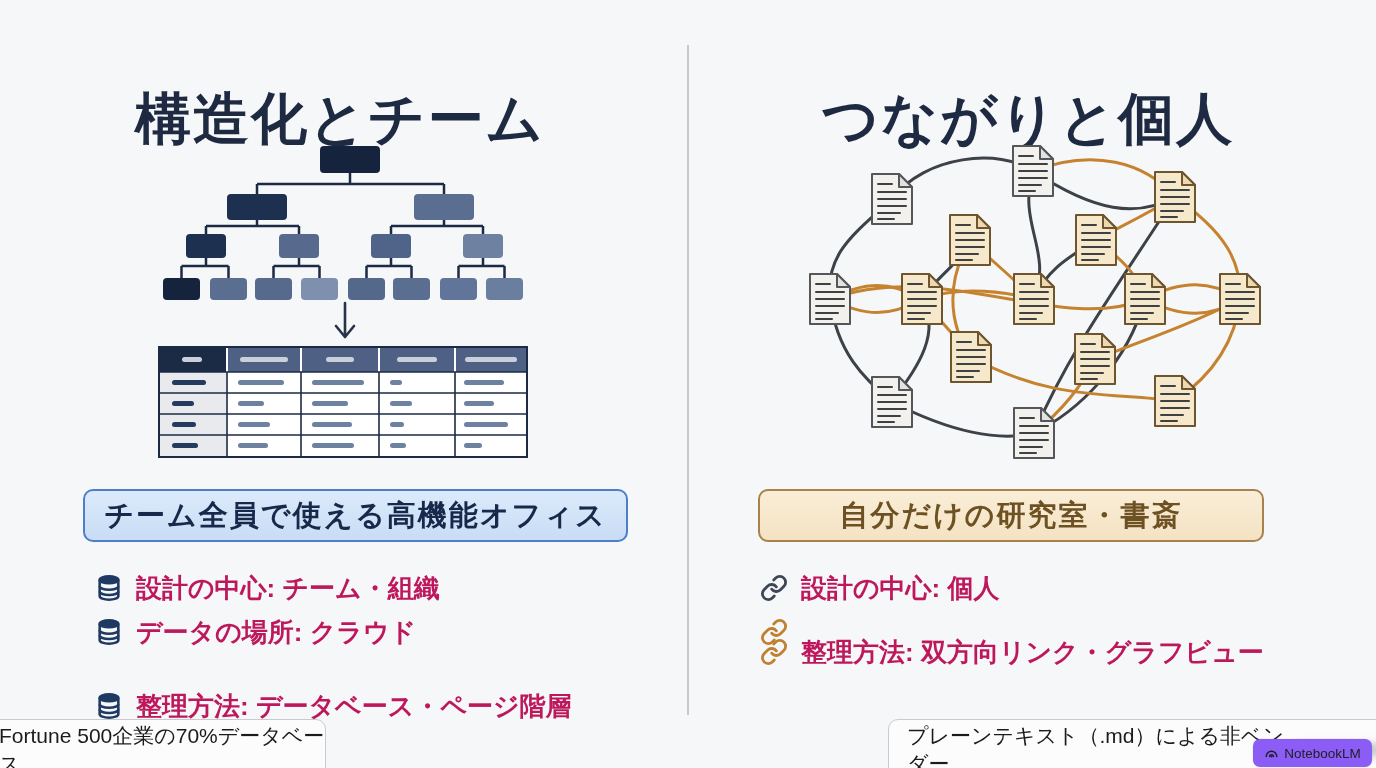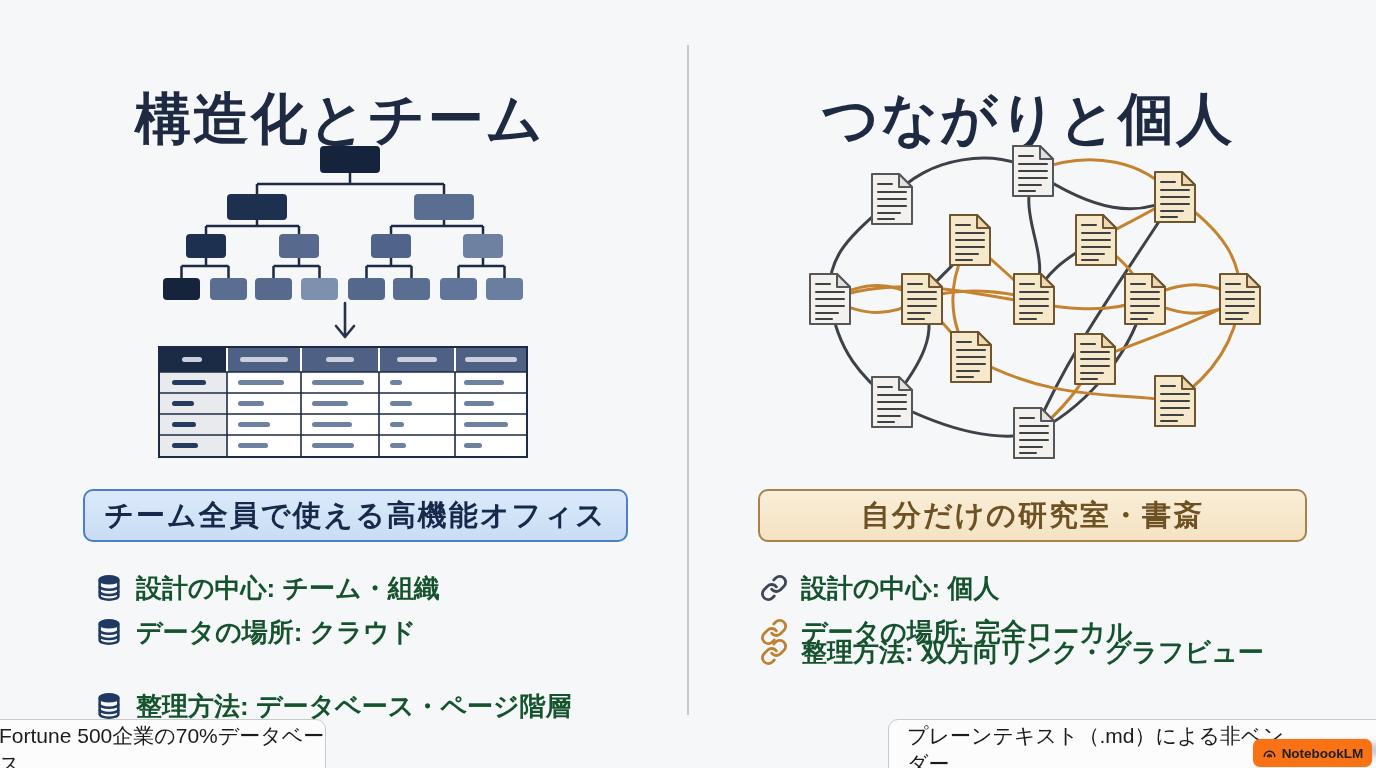--- a/index.html
+++ b/index.html
@@ -26,47 +26,47 @@
     position:absolute;top:489px;height:53px;border-radius:10px;
     display:flex;align-items:center;justify-content:center;
     font-size:29px;font-weight:700;letter-spacing:2px;box-sizing:border-box;
   }
   .banner-blue{
     left:72px;width:545px;
     background:linear-gradient(180deg,#dcebfb,#c8dcf5);
     border:2.5px solid var(--blue-border,#4e7ec7);color:#16294a;margin-left:11px;
   }
   .banner-orange{
-    left:758px;width:549px;
+    left:758px;width:506px;
     background:linear-gradient(180deg,#faeed8,#f4e2c2);
     border:2.5px solid var(--tan-border,#a8824c);color:#6d5122;
   }
   
   .bullet-row{
     position:absolute;height:36px;display:flex;align-items:center;gap:13px;
-    font-size:26px;font-weight:600;color:#14532d;white-space:nowrap;
+    font-size:26px;font-weight:600;color:#be185d;white-space:nowrap;
   }
   .bullet-row .bicon{width:28px;height:28px;flex:0 0 auto;}
   
   .footcard{
     position:absolute;top:719px;height:62px;background:#fcfcfd;
     border:1.5px solid #c8cacd;border-radius:10px;box-sizing:border-box;
     display:flex;align-items:center;font-size:21px;color:#1b1b1f;
   }
   #footcard-left{left:-14px;width:340px;justify-content:center;padding-left:12px;}
   #footcard-right{left:888px;width:502px;justify-content:flex-start;padding-left:18px;}
   .blurred-text{
     width:96px;height:12px;margin-left:6px;border-radius:6px;
     background:#9a9aa0;filter:blur(4px);opacity:.55;flex:0 0 auto;
   }
   
   .watermark{
     position:absolute;left:1253px;top:739px;width:119px;height:28px;
-    background:#f97316;border-radius:7px;display:flex;align-items:center;
-    justify-content:center;gap:5px;font-size:13.5px;font-weight:700;color:#202124;
+    background:#8b5cf6;border-radius:7px;display:flex;align-items:center;
+    justify-content:center;gap:5px;font-size:13.5px;font-weight:400;color:#202124;
     box-shadow:0 0 0 1px rgba(0,0,0,0.04);
   }
   
   .doc-g{--doc-fill:#f2f1ee;--doc-stroke:#54565a;--doc-fold:#e3e2de;}
   .doc-c{--doc-fill:#f6e8cb;--doc-stroke:#6e552e;--doc-fold:#ecd9b4;}
   .doc-body{fill:var(--doc-fill);stroke:var(--doc-stroke);stroke-width:2;stroke-linejoin:round;}
   .doc-fold{fill:var(--doc-fold);stroke:var(--doc-stroke);stroke-width:2;stroke-linejoin:round;}
   .doc-line{stroke:#3f4042;stroke-width:2;stroke-linecap:round;}
   .edge-dark{stroke:#3d4248;stroke-width:3;fill:none;stroke-linecap:round;}
   .edge-orange{stroke:var(--orange,#c5832f);stroke-width:3;fill:none;stroke-linecap:round;}
@@ -265,21 +265,20 @@
   </svg>
   <span>設計の中心: 個人</span>
 </div>
 <div class="bullet-row" style="left:760px;top:614px">
   <svg class="bicon" viewBox="0 0 24 24">
     <g fill="none" stroke="#c08030" stroke-width="2.4" stroke-linecap="round" stroke-linejoin="round">
       <path d="M10,13 a5,5 0 0 0 7.54,.54 l3,-3 a5,5 0 0 0 -7.07,-7.07 l-1.72,1.71"></path>
       <path d="M14,11 a5,5 0 0 0 -7.54,-.54 l-3,3 a5,5 0 0 0 7.07,7.07 l1.71,-1.71"></path>
     </g>
   </svg>
-  <span>データの場所: 完全ローカル</span>
 </div>
 <div class="bullet-row" style="left:760px;top:634px">
   <svg class="bicon" viewBox="0 0 24 24">
     <g fill="none" stroke="#c08030" stroke-width="2.4" stroke-linecap="round" stroke-linejoin="round">
       <path d="M10,13 a5,5 0 0 0 7.54,.54 l3,-3 a5,5 0 0 0 -7.07,-7.07 l-1.72,1.71"></path>
       <path d="M14,11 a5,5 0 0 0 -7.54,-.54 l-3,3 a5,5 0 0 0 7.07,7.07 l1.71,-1.71"></path>
     </g>
   </svg>
   <span>整理方法: 双方向リンク・グラフビュー</span>
 </div>

